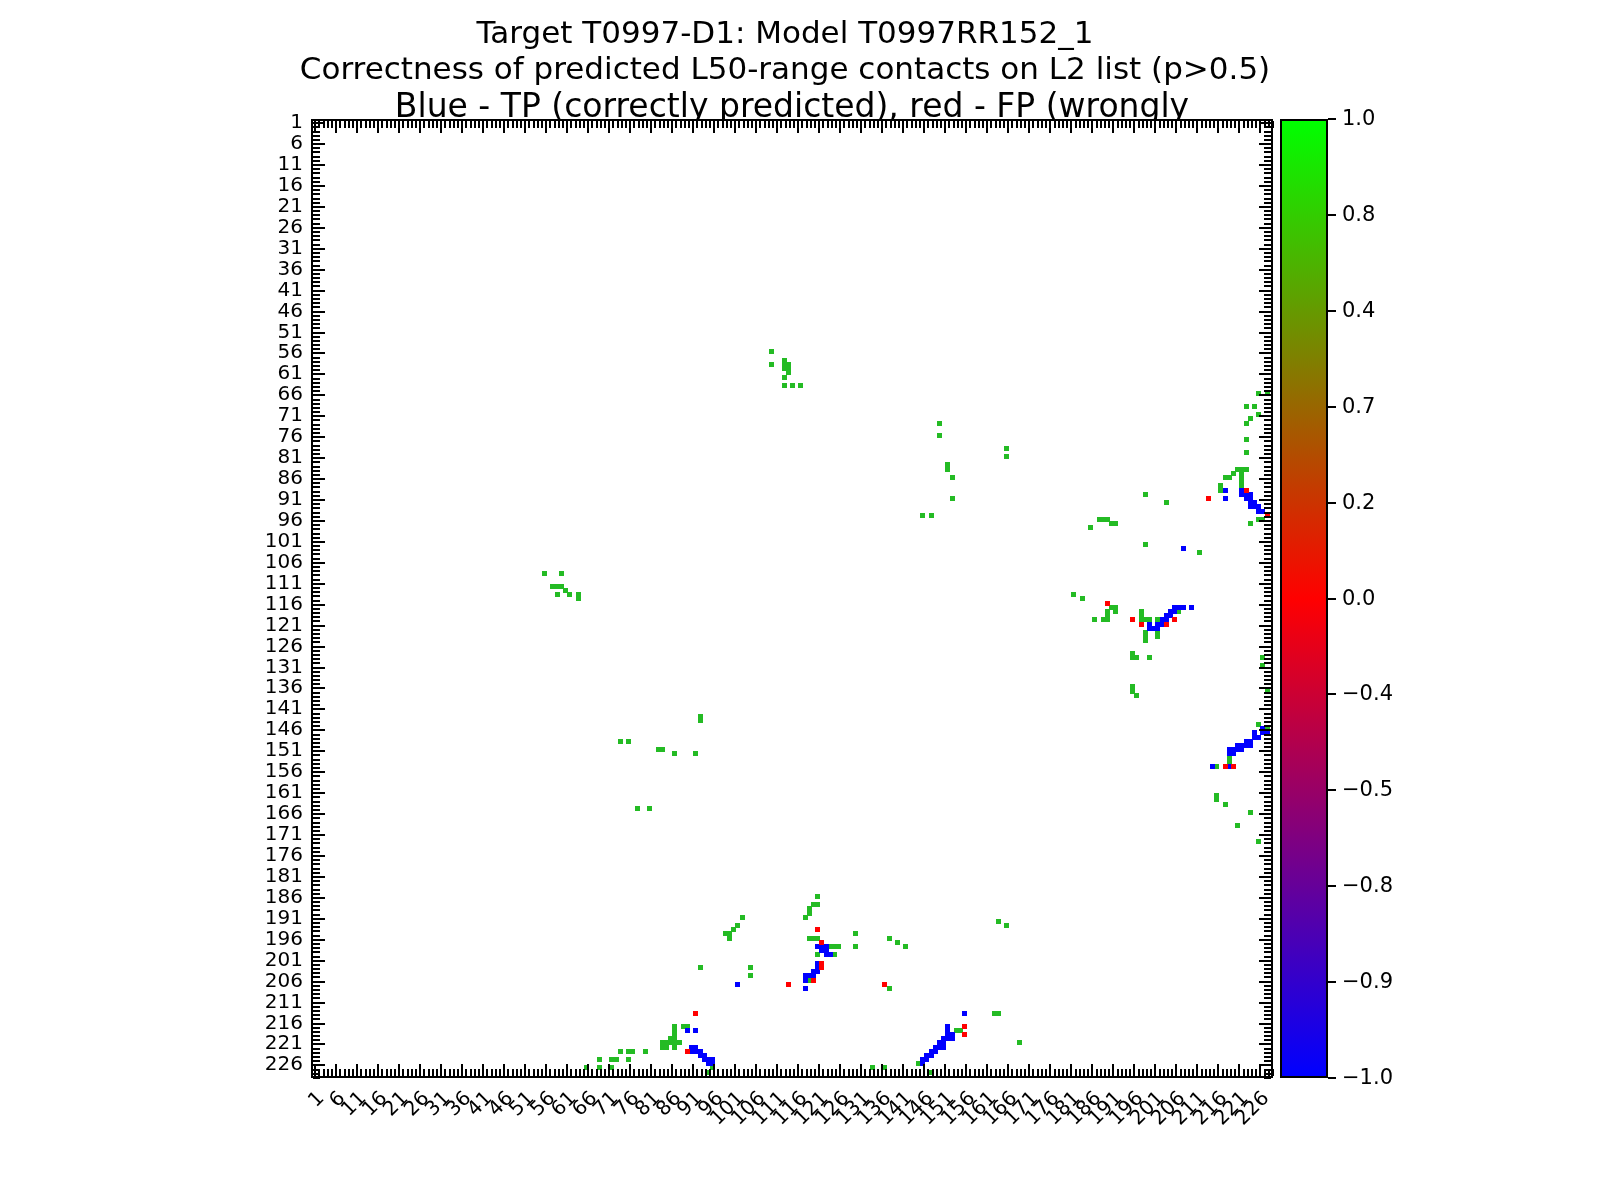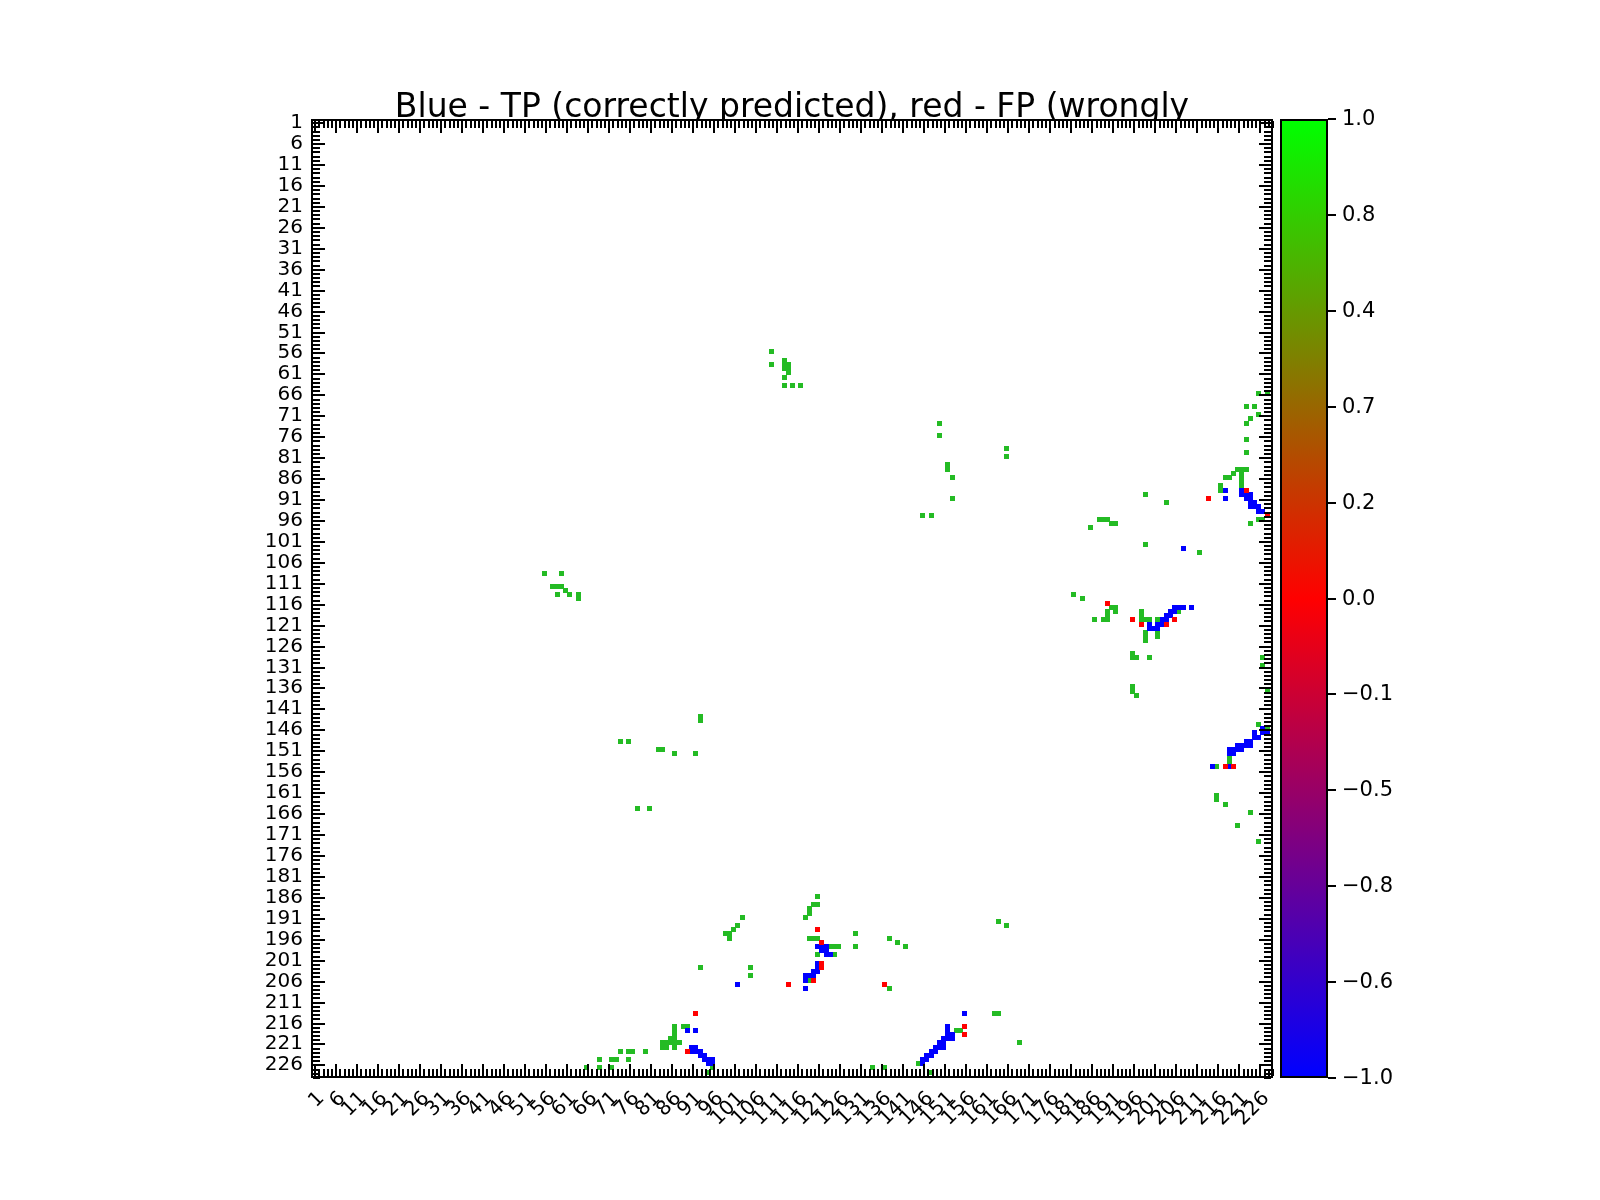--- a/index.html
+++ b/index.html
@@ -13,20 +13,22 @@
   .xlab{position:absolute;font-size:20px;line-height:20px;white-space:nowrap;transform:rotate(-45deg);transform-origin:top right;}
   #cbar{position:absolute;left:1280px;top:119px;width:48px;height:959px;border:2px solid #000;box-sizing:border-box;
         background:linear-gradient(to bottom,#00ff00 0%,#ff0000 50%,#0000ff 100%);}
   .cblab{position:absolute;font-size:21px;line-height:21px;text-align:left;}
   .cbtick{position:absolute;background:#000;width:8px;height:2px;}
 </style>
 </head>
 <body>
 
 <div class="suptitle">
+  <div>Target T0997-D1: Model T0997RR152_1</div>
+  <div>Correctness of predicted L50-range contacts on L2 list (p&gt;0.5)</div>
 </div>
 
 <div class="axtitle">Blue - TP (correctly predicted), red - FP (wrongly predicted), green - FN (not predicted)</div>
 
 <div id="plot">
     <div class="cell" style="left: 455.9px; top: 228.3px; width: 5px; height: 5px; background: rgb(36, 187, 36);"></div>
     <div class="cell" style="left: 455.9px; top: 240.9px; width: 5px; height: 5px; background: rgb(36, 187, 36);"></div>
     <div class="cell" style="left: 468.5px; top: 236.7px; width: 5px; height: 5px; background: rgb(36, 187, 36);"></div>
     <div class="cell" style="left: 468.5px; top: 240.9px; width: 5px; height: 5px; background: rgb(36, 187, 36);"></div>
     <div class="cell" style="left: 468.5px; top: 245.1px; width: 5px; height: 5px; background: rgb(36, 187, 36);"></div>
@@ -1359,22 +1361,22 @@
     <div class="cblab" style="left: 1342px; top: 203.9px;">0.8</div>
     <div class="cbtick" style="left: 1328px; top: 309.8px;"></div>
     <div class="cblab" style="left: 1342px; top: 299.8px;">0.4</div>
     <div class="cbtick" style="left: 1328px; top: 405.7px;"></div>
     <div class="cblab" style="left: 1342px; top: 395.7px;">0.7</div>
     <div class="cbtick" style="left: 1328px; top: 501.6px;"></div>
     <div class="cblab" style="left: 1342px; top: 491.6px;">0.2</div>
     <div class="cbtick" style="left: 1328px; top: 597.5px;"></div>
     <div class="cblab" style="left: 1342px; top: 587.5px;">0.0</div>
     <div class="cbtick" style="left: 1328px; top: 693.4px;"></div>
-    <div class="cblab" style="left: 1342px; top: 683.4px;">−0.1</div>
+    <div class="cblab" style="left: 1342px; top: 683.4px;">−0.4</div>
     <div class="cbtick" style="left: 1328px; top: 789.3px;"></div>
     <div class="cblab" style="left: 1342px; top: 779.3px;">−0.5</div>
     <div class="cbtick" style="left: 1328px; top: 885.2px;"></div>
     <div class="cblab" style="left: 1342px; top: 875.2px;">−0.8</div>
     <div class="cbtick" style="left: 1328px; top: 981.1px;"></div>
-    <div class="cblab" style="left: 1342px; top: 971.1px;">−0.6</div>
+    <div class="cblab" style="left: 1342px; top: 971.1px;">−0.9</div>
     <div class="cbtick" style="left: 1328px; top: 1077px;"></div>
     <div class="cblab" style="left: 1342px; top: 1067px;">−1.0</div>
   </div>
 
 </body></html>

